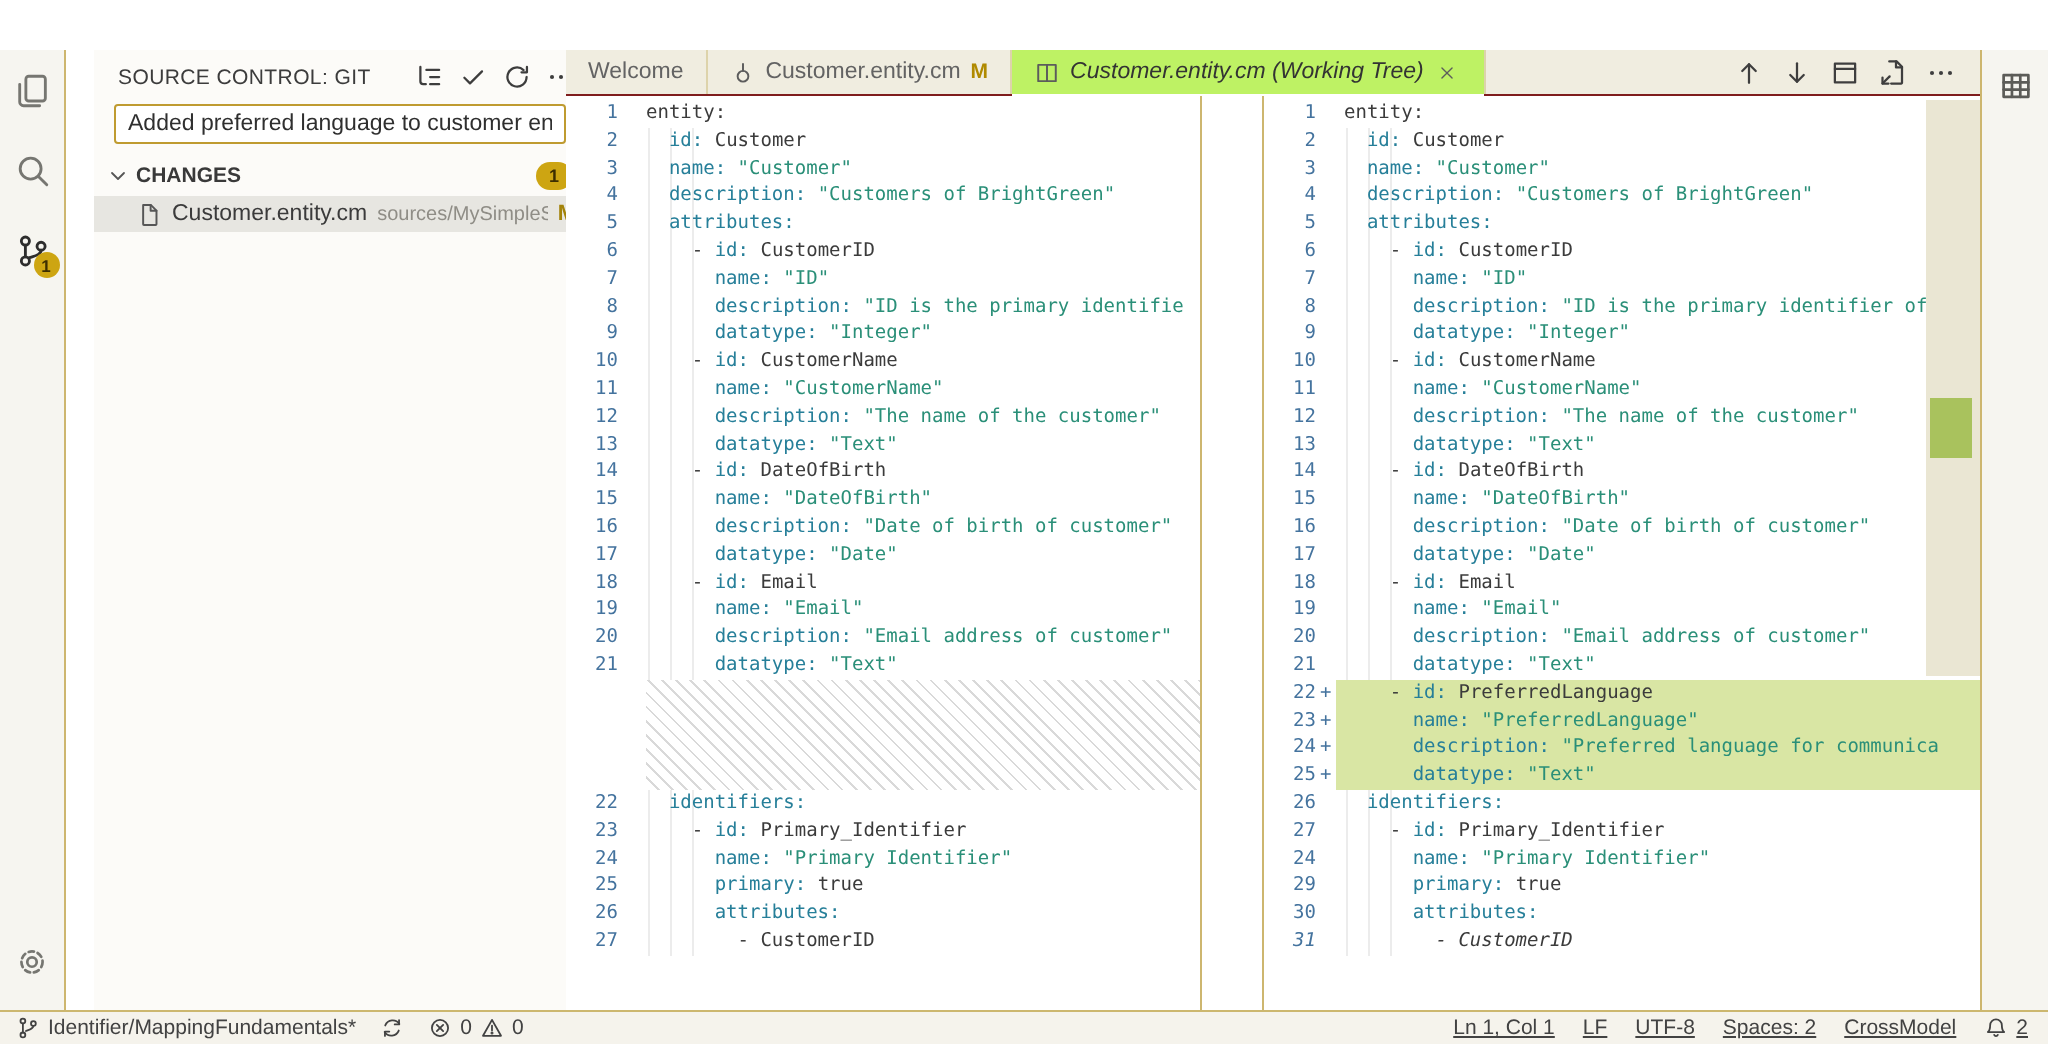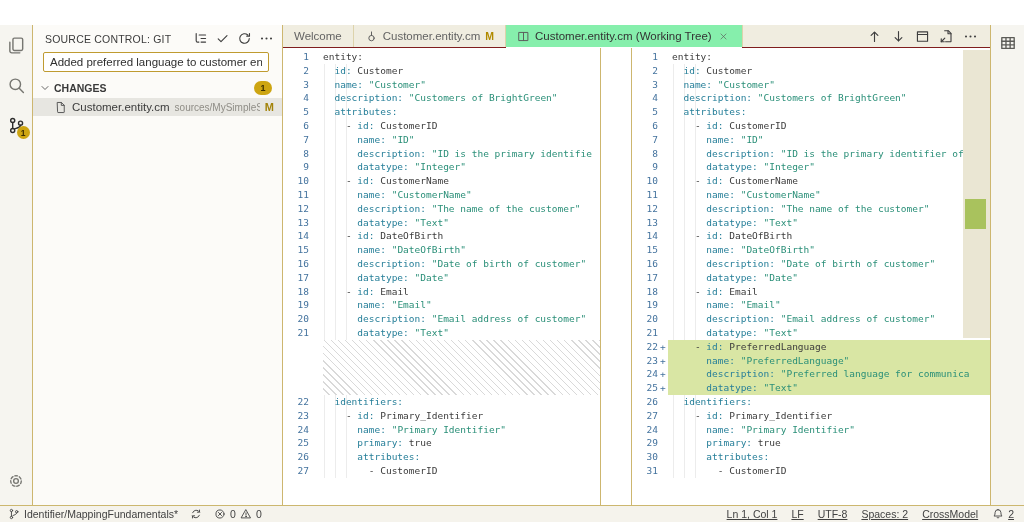--- a/index.html
+++ b/index.html
@@ -17,21 +17,21 @@
   .ab-item.active{color:#2d2d2d;}
   .ab-item .ico{width:19px;height:19px;display:block;}
   .ab-badge{position:absolute;right:3px;bottom:6px;min-width:13px;height:13px;border-radius:7px;background:#cda512;
             color:#3c2e00;font-size:8.5px;font-weight:bold;display:flex;align-items:center;justify-content:center;}
   .ab-bottom{margin-top:auto;margin-bottom:4px;}
   .rightbar{position:absolute;top:25px;right:0;width:34px;bottom:17px;background:#f6f5f0;
             border-left:1px solid #cdb66f;box-sizing:border-box;display:flex;flex-direction:column;align-items:center;}
   .rb-item{width:34px;height:36px;display:flex;align-items:center;justify-content:center;color:#5c5c58;}
   .rb-item .ico{width:18px;height:18px;}
   
-  .sidebar{position:absolute;top:25px;left:33px;width:250px;bottom:17px;background:#fcfbf8;
+  .sidebar{position:absolute;top:25px;left:47px;width:250px;bottom:17px;background:#fcfbf8;
            border-right:1px solid #cdb66f;box-sizing:border-box;}
   .sc-header{height:27px;display:flex;align-items:center;padding:0 8px 0 12px;}
   .sc-title{font-size:10.5px;color:#3c3c3c;letter-spacing:.2px;}
   .sc-actions{margin-left:auto;display:flex;gap:7px;color:#3d3d3d;}
   .sc-actions .ico{width:15px;height:15px;}
   .commit-input{display:block;width:226px;height:20px;margin:0 10px 8px;box-sizing:border-box;
                 border:1px solid #bf9b30;border-radius:2px;background:#fff;padding:0 6px;
                 font-family:"Liberation Sans",sans-serif;font-size:11.5px;color:#2f2f2f;outline:none;}
   .changes-header{height:16px;display:flex;align-items:center;gap:3px;padding:0 10px 0 6px;
                   font-size:10.5px;font-weight:bold;color:#393939;}
@@ -44,21 +44,21 @@
   .fname{font-size:11.5px;color:#3b3b3b;flex:none;}
   .fpath{font-size:10px;color:#8f8d86;overflow:hidden;text-overflow:clip;flex:1;min-width:0;}
   .fstatus{font-size:11px;font-weight:bold;color:#a3830a;flex:none;}
   
   .editor{position:absolute;top:25px;left:283px;right:34px;bottom:17px;background:#fff;}
   .tabbar{position:absolute;top:0;left:0;right:0;height:22px;background:#f0ede0;border-bottom:1px solid #7f1d1d;
           display:flex;align-items:stretch;box-sizing:content-box;}
   .tab{position:relative;display:flex;align-items:center;gap:5px;padding:0 11px;border-right:1px solid #ddd3ab;
        font-size:11.5px;color:#636363;background:#f0ede0;white-space:nowrap;}
   .tab .ico{width:13px;height:13px;color:#5c5c5c;}
-  .tab.active{background:#86efac;color:#333;}
+  .tab.active{background:#bef264;color:#333;font-style:italic;}
   .tab.active::after{content:"";position:absolute;left:0;right:0;bottom:-1px;height:1px;background:#fff;}
   .tab-badge{color:#b08a00;font-size:10.5px;font-weight:bold;}
   .tab-close{width:14px;height:14px;display:flex;align-items:center;justify-content:center;color:#4c4c4c;}
   .tab-close .ico{width:9px;height:9px;}
   .ed-actions{margin-left:auto;display:flex;align-items:center;gap:9px;padding:0 12px;color:#3e3e3e;}
   .ed-actions .ico{width:15px;height:15px;}
   
   .diff{position:absolute;top:23px;left:0;right:0;bottom:0;display:flex;}
   .pane{position:relative;overflow:hidden;background:#fff;height:100%;}
   .pane-left{width:349px;flex:none;}
@@ -315,21 +315,21 @@
           <div class="cl" style="top: 278px;"><span class="ln">21</span><span class="ct"><span class="tp">      </span><span class="tk">datatype:</span><span class="tp"> </span><span class="ts">"Text"</span></span></div>
           <div class="cl added" style="top: 291.8px;"><span class="ln">22</span><span class="lnp">+</span><span class="ct"><span class="tp">    - </span><span class="tk">id:</span><span class="tp"> PreferredLanguage</span></span></div>
           <div class="cl added" style="top: 305.6px;"><span class="ln">23</span><span class="lnp">+</span><span class="ct"><span class="tp">      </span><span class="tk">name:</span><span class="tp"> </span><span class="ts">"PreferredLanguage"</span></span></div>
           <div class="cl added" style="top: 319.4px;"><span class="ln">24</span><span class="lnp">+</span><span class="ct"><span class="tp">      </span><span class="tk">description:</span><span class="tp"> </span><span class="ts">"Preferred language for communica</span></span></div>
           <div class="cl added" style="top: 333.2px;"><span class="ln">25</span><span class="lnp">+</span><span class="ct"><span class="tp">      </span><span class="tk">datatype:</span><span class="tp"> </span><span class="ts">"Text"</span></span></div>
           <div class="cl" style="top: 347px;"><span class="ln">26</span><span class="ct"><span class="tp">  </span><span class="tk">identifiers:</span></span></div>
           <div class="cl" style="top: 360.8px;"><span class="ln">27</span><span class="ct"><span class="tp">    - </span><span class="tk">id:</span><span class="tp"> Primary_Identifier</span></span></div>
           <div class="cl" style="top: 374.6px;"><span class="ln">24</span><span class="ct"><span class="tp">      </span><span class="tk">name:</span><span class="tp"> </span><span class="ts">"Primary Identifier"</span></span></div>
           <div class="cl" style="top: 388.4px;"><span class="ln">29</span><span class="ct"><span class="tp">      </span><span class="tk">primary:</span><span class="tp"> true</span></span></div>
           <div class="cl" style="top: 402.2px;"><span class="ln">30</span><span class="ct"><span class="tp">      </span><span class="tk">attributes:</span></span></div>
-          <div class="cl" style="top: 416px;"><span class="ln">31</span><span class="ct"><span class="tp">        - CustomerID</span></span></div>
+          <div class="cl" style="top: 416px; font-style: italic;"><span class="ln">31</span><span class="ct"><span class="tp">        - CustomerID</span></span></div>
         </div>
     </div>
   </div>
 
   <div class="rightbar" id="rightbar">
       <div class="rb-item">
         <span class=" ico">
           <svg viewBox="0 0 16 16" fill="none" stroke="currentColor" stroke-width="1.2" stroke-linecap="round" stroke-linejoin="round">
             <rect x="2.5" y="3.2" width="11" height="9.6"></rect>
             <line x1="2.5" y1="6.4" x2="13.5" y2="6.4"></line>

